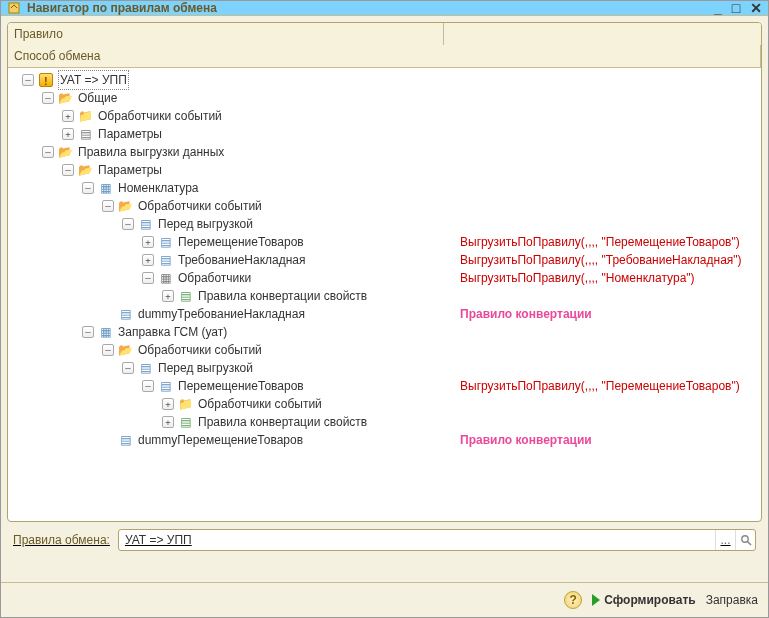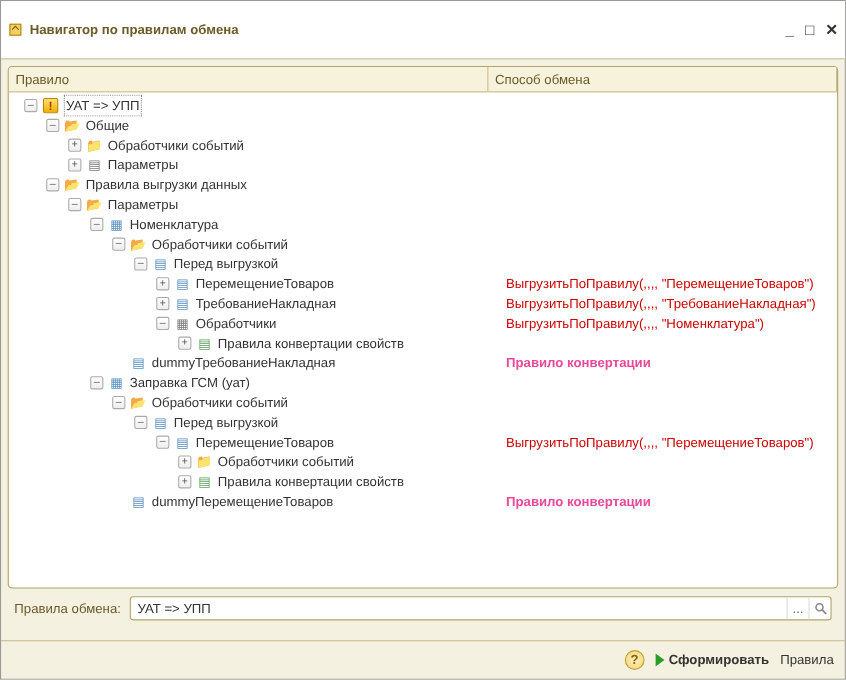--- a/index.html
+++ b/index.html
@@ -16,22 +16,22 @@
     width: 769px;
     height: 618px;
     background: #f5f1e1;
     border: 1px solid #999;
     display: flex;
     flex-direction: column;
   }
   .titlebar {
     display: flex;
     align-items: center;
-    padding: 19px 6px;
-    background: #ffffff;
+    padding: 0 6px;
+    background: #7dd3fc;
     border-bottom: 1px solid #c9bc8e;
   }
   .titlebar .icon { margin-right: 6px; }
   .titlebar .title { font-weight: bold; color: #6b5a29; flex: 1; }
   .win-controls { display: flex; gap: 10px; font-family: Arial; }
   .win-btn { cursor: pointer; color: #333; font-weight: bold; font-size: 14px; line-height: 12px; }
   .content {
     flex: 1;
     margin: 6px;
     display: flex;
@@ -45,20 +45,21 @@
     display: flex;
     flex-direction: column;
     overflow: hidden;
   }
   .tree-header {
     display: flex;
     background: #f7f2dc;
     border-bottom: 1px solid #c9bc8e;
     color: #6b5a29;
     font-size: 12px;
+    flex-direction: column;
   }
   .tree-header .col {
     padding: 4px 6px;
     border-right: 1px solid #c9bc8e;
   }
   .col-rule { width: 436px; }
   .col-call { flex: 1; }
   .tree-body {
     flex: 1;
     overflow: auto;
@@ -117,22 +118,23 @@
   .i-warn { background: linear-gradient(#ffe070,#f0b000); border:1px solid #c08000; border-radius:2px; width:14px; height:14px; position:relative; }
   .i-warn::after { content:"!"; position:absolute; left:4px; top:-2px; font-weight:bold; color:#a04000; font-size:11px; }
   .i-folder-open { color:#d8a038; }
   .i-folder { color:#d8a038; }
   .i-doc { color:#5a8fc0; }
   .i-list { color:#7a7a7a; }
   .i-prop { color:#5aa05a; }
   .footer-row {
     display: flex;
     align-items: center;
-    margin: 7px 6px 4px 6px;
+    margin: 7px 6px 17px 6px;
     gap: 8px;
+    text-decoration: underline;
   }
   .footer-label { color: #6b5a29; }
   .combo {
     flex: 1;
     display: flex;
     align-items: center;
     background: #fff;
     border: 1px solid #b0a46b;
     border-radius: 3px;
     height: 22px;
@@ -404,15 +406,15 @@
       </div>
     </div>
   </div>
 
   <div class="bottom-bar">
     <span class="help-btn">?</span>
     <span class="play">
       <span class="tri"></span>
       <span>Сформировать</span>
     </span>
-    <span class="close-link">Правила</span>
+    <span class="close-link">Заправка</span>
   </div>
 </div>
 
 </body></html>

